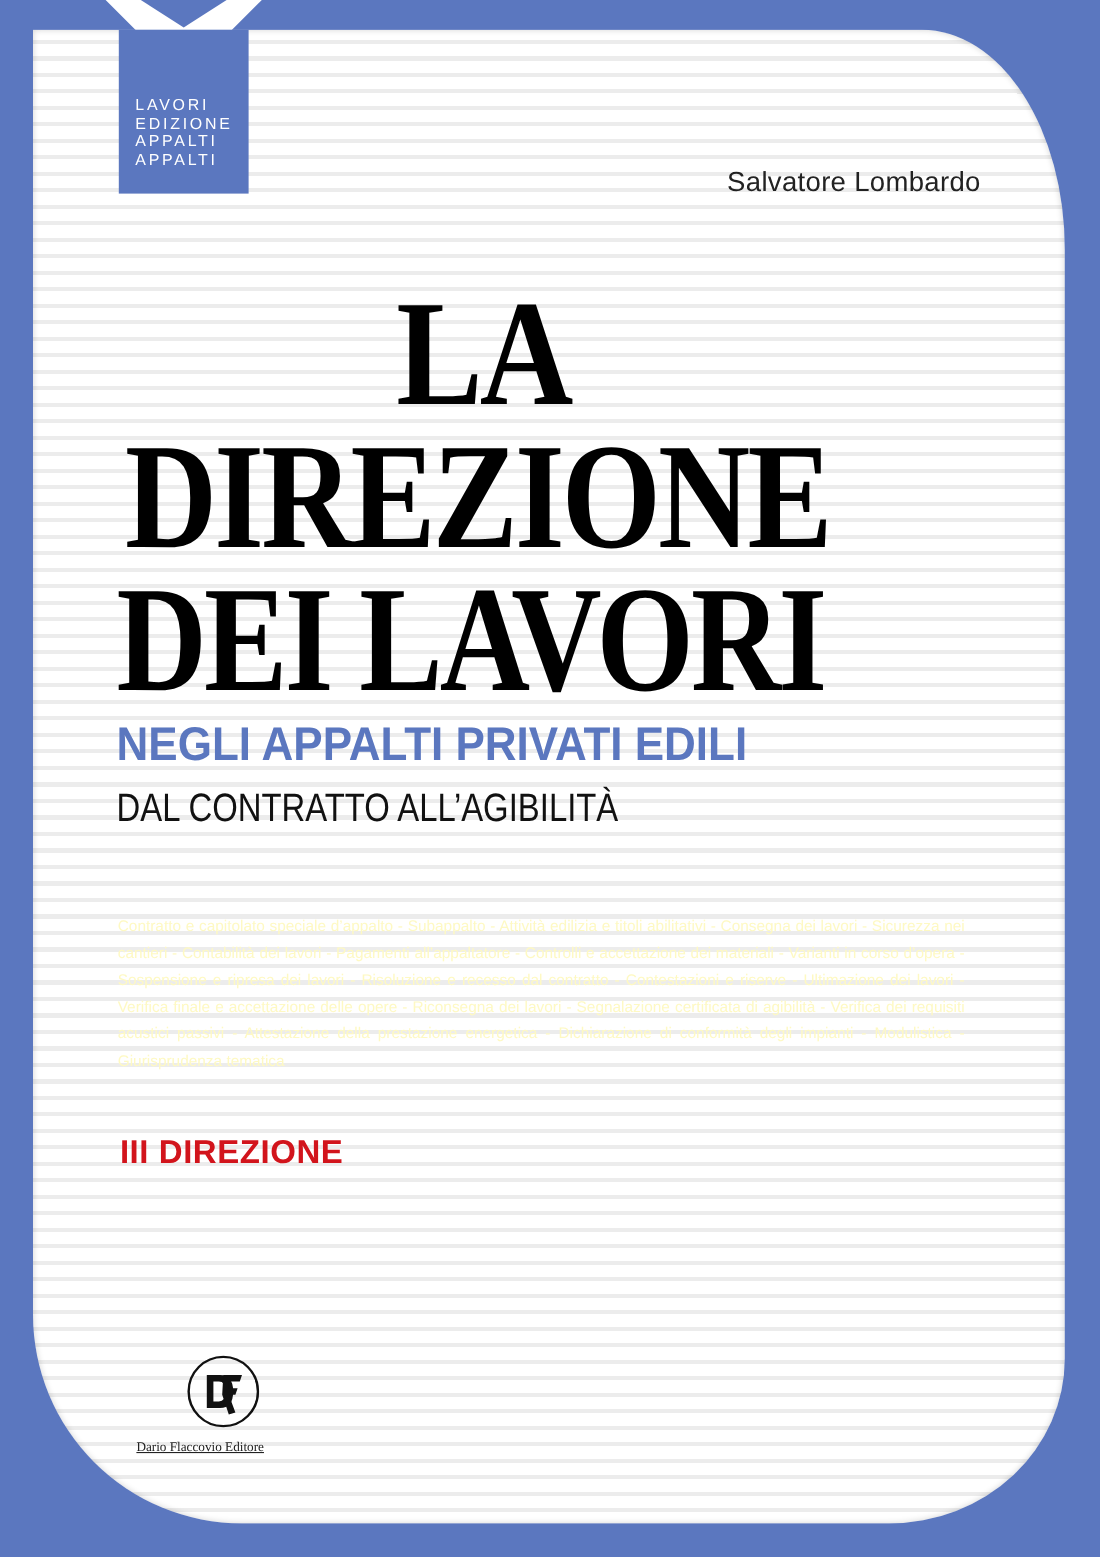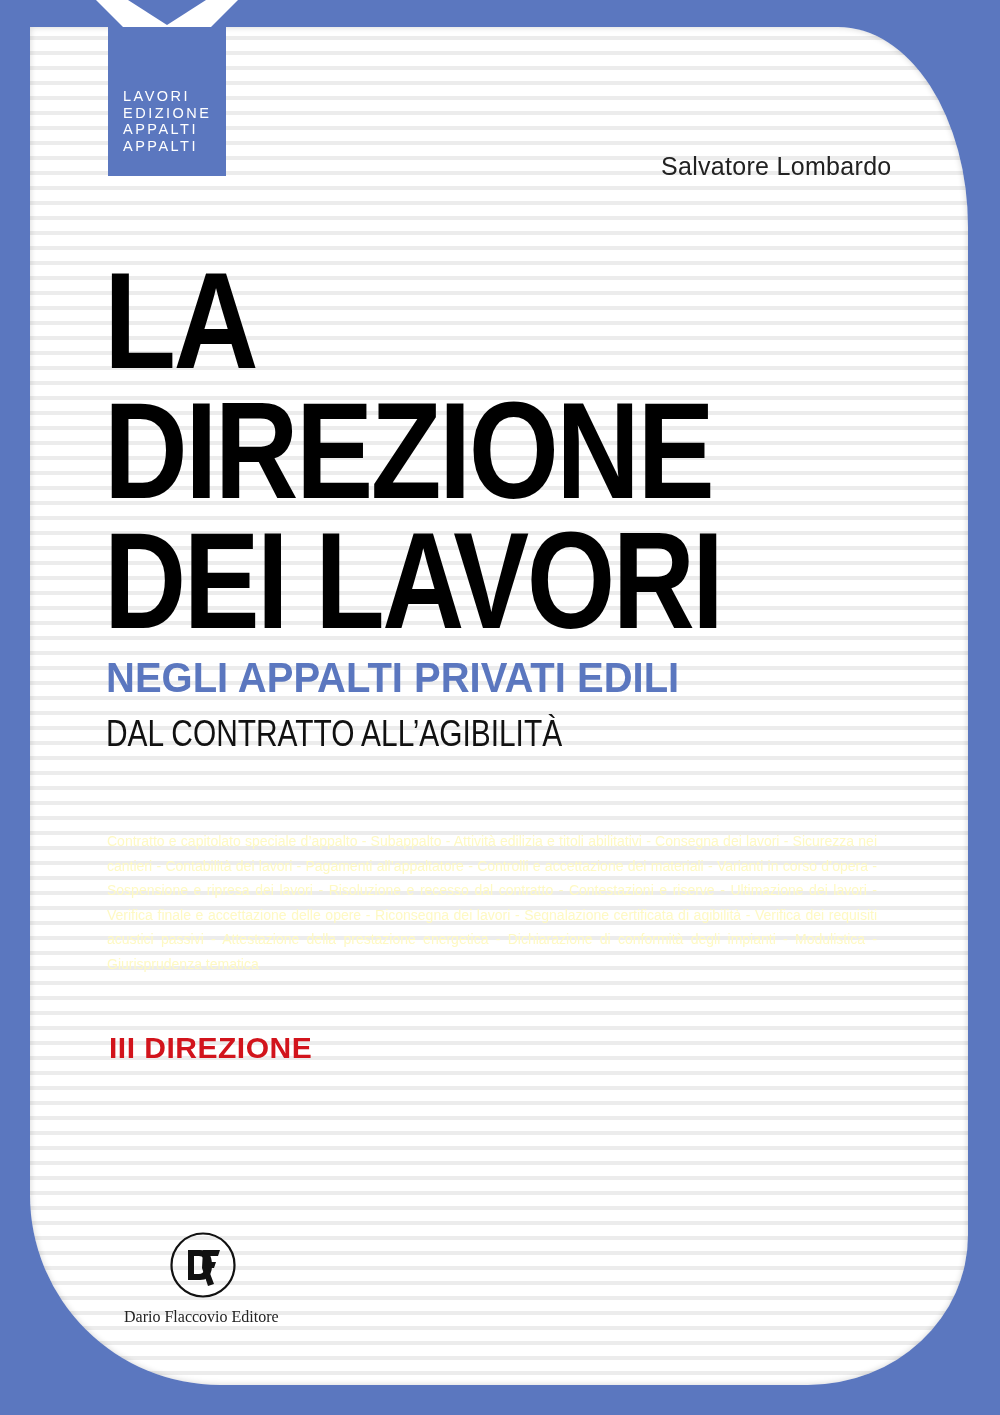--- a/index.html
+++ b/index.html
@@ -31,22 +31,22 @@
     .bookmark-text .line {
       display: block; text-align: justify; text-align-last: justify; white-space: nowrap;
       letter-spacing: 2.5px;
     }
     .author {
       position: absolute; left: 614px; top: 152px;
       font-size: 25px; color: #222; letter-spacing: 0.3px; margin-left: 47px;
     }
     .title {
       position: absolute; left: 104px; top: 256px; width: 780px;
-      font-family: Liberation Sans, sans-serif; font-weight: bold; color: #000;
-      font-size: 137px; line-height: 130px; letter-spacing: -3px;
+      font-family: Liberation Serif, serif; font-weight: bold; color: #000;
+      font-size: 137px; line-height: 130px; letter-spacing: -3px; text-align: center;
     }
     .title .t-line { display: block; white-space: nowrap; transform-origin: left center; }
     .title .t1 { transform: scaleX(0.86); }
     .title .t2 { transform: scaleX(0.846); }
     .title .t3 { transform: scaleX(0.83); }
     .subtitle {
       position: absolute; left: 106px; top: 652px;
       font-weight: bold; color: #5b77bf; font-size: 43px; line-height: 50px;
       white-space: nowrap; transform: scaleX(0.93); transform-origin: left center;
     }
@@ -63,21 +63,21 @@
     .edition {
       position: absolute; left: 109px; top: 1030px;
       color: #d2141c; font-weight: bold; font-size: 30px; line-height: 36px;
       letter-spacing: 0.5px;
     }
     .logo {
       position: absolute; left: 170px; top: 1232px; width: 66px; height: 66px;
     }
     .publisher {
       position: absolute; left: 124px; top: 1308px;
-      font-family: "Liberation Serif", serif; font-size: 16px; color: #222;
+      font-family: "Liberation Serif", serif; font-size: 12px; color: #222; text-decoration: underline;
     }
   </style>
 </head>
 <body>
 
 <div class="card"></div>
 
 <svg class="chevron" viewBox="0 0 1000 200" width="1000" height="200">
   <polygon points="96,0 238,0 167,71" fill="#ffffff"></polygon>
   <polygon points="128,0 206,0 167,25" fill="#5b77bf"></polygon>

